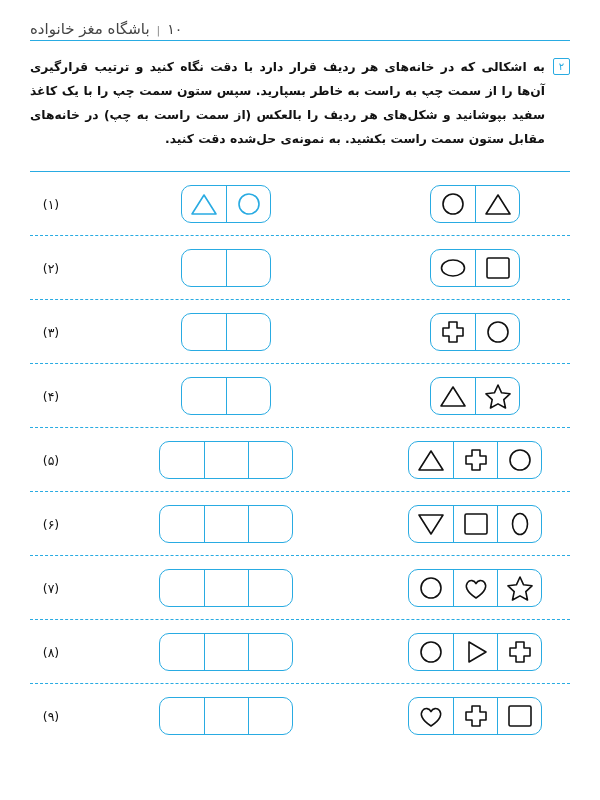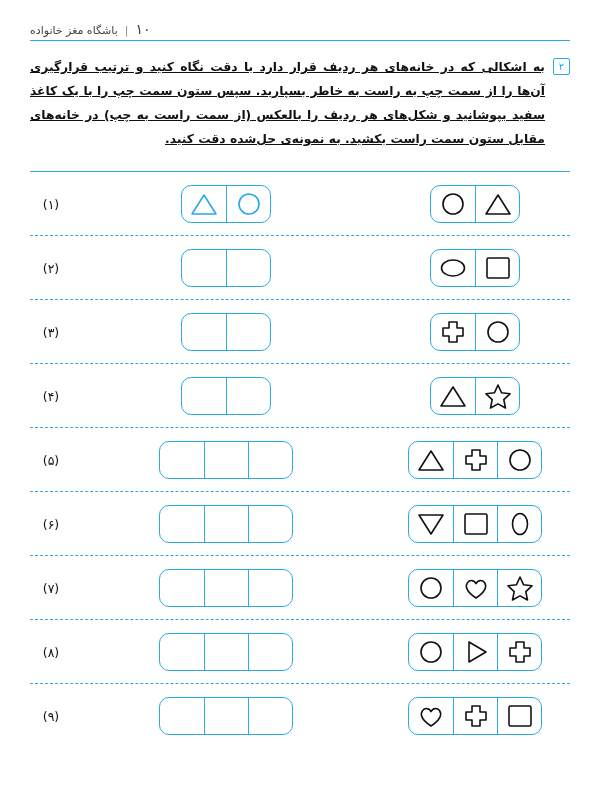--- a/index.html
+++ b/index.html
@@ -40,21 +40,21 @@
   .header-page-num {
     font-size: 14px;
     color: #444;
     letter-spacing: 0;
   }
   .header-sep {
     font-size: 11px;
     color: #8a8a8a;
   }
   .header-title {
-    font-size: 11px;
+    font-size: 15px;
     color: #444;
   }
   .header-rule {
     position: absolute;
     top: 40px;
     right: 30px;
     left: 30px;
     border-top: 1px solid #29abe2;
     height: 0;
   }
@@ -85,21 +85,20 @@
     background: #fff;
   }
   .instruction-text {
     flex: 1 1 auto;
     font-size: 12.3px;
     line-height: 1.95;
     text-align: justify;
     text-align-last: right;
     color: #111;
     font-weight: 600;
-    text-decoration: underline;
   }
 
   .body-rule {
     position: absolute;
     top: 171px;
     right: 30px;
     left: 30px;
     border-top: 1px solid #29abe2;
     height: 0;
   }

